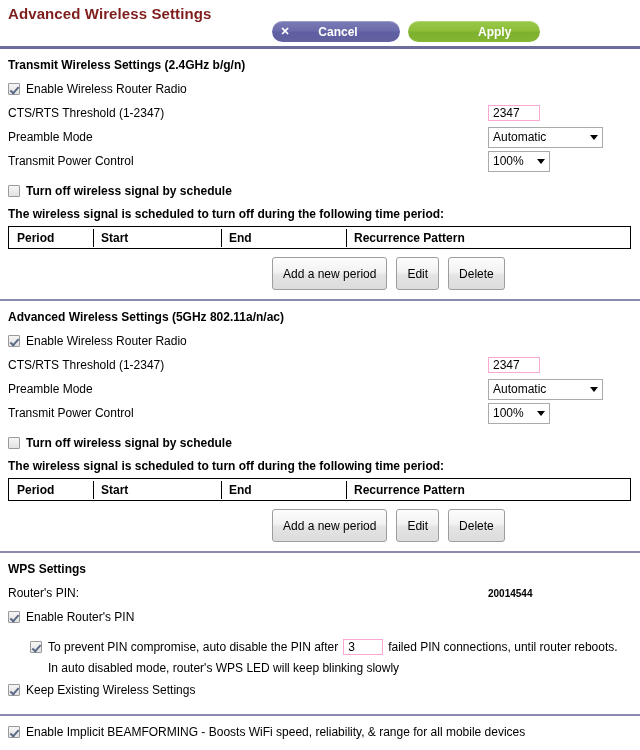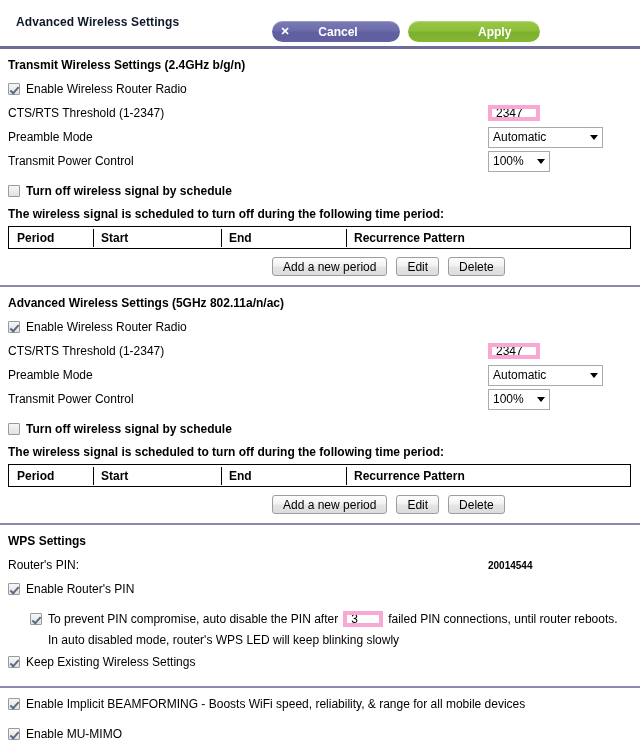--- a/index.html
+++ b/index.html
@@ -10,26 +10,26 @@
     font-family: "Liberation Sans", sans-serif;
     font-size: 12px;
     color: #000000;
     overflow: hidden;
   }
   .page { width: 640px; height: 750px; position: relative; background:#fff; }
 
   
   .header { padding: 5px 0 0 8px; height: 46px; position: relative; }
   .page-title {
-    color: #0f172a;
-    font-size: 12px;
+    color: #7f1d1d;
+    font-size: 15px;
     font-weight: bold;
     letter-spacing: .1px;
     line-height: 18px;
-    margin: 8px;
+    margin: 0;
   }
   .btn-row {
     position: absolute;
     left: 272px; top: 21px;
     display: flex; gap: 8px; align-items: center;
   }
   .pill {
     height: 21px;
     border-radius: 11px;
     display: flex; align-items: center;
@@ -102,21 +102,21 @@
     left: 3px; top: 1px;
     width: 3px; height: 7px;
     border: solid #5a6b86;
     border-width: 0 2px 2px 0;
     transform: rotate(42deg);
   }
   .cb-label { margin-left: 6px; }
 
   
   .txt {
-    border: 4px solid #f9a8d4;
+    border: 1px solid #f9a8d4;
     background: #ffffff;
     height: 16px;
     font-family: "Liberation Sans", sans-serif;
     font-size: 12px;
     padding: 0 4px;
     color: #000;
   }
   .txt-threshold { width: 52px; }
   .sel {
     border: 1px solid #aaaaaa;
@@ -170,21 +170,21 @@
     margin: 8px 0 9px 0;
     padding-left: 264px;
   }
   .btn {
     background: linear-gradient(to bottom, #fdfdfd 0%, #f2f2f2 45%, #e4e4e4 55%, #dcdcdc 100%);
     border: 1px solid #9d9d9d;
     border-radius: 3px;
     font-family: "Liberation Sans", sans-serif;
     font-size: 12px;
     color: #000;
-    height: 19px;
+    height: 33px;
     padding: 0 10px;
     cursor: pointer;
   }
   .pin-label { flex: 0 0 auto; }
   .pin-value {
     position: absolute;
     left: 480px;
     font-weight: bold;
     font-size: 10px;
   }

